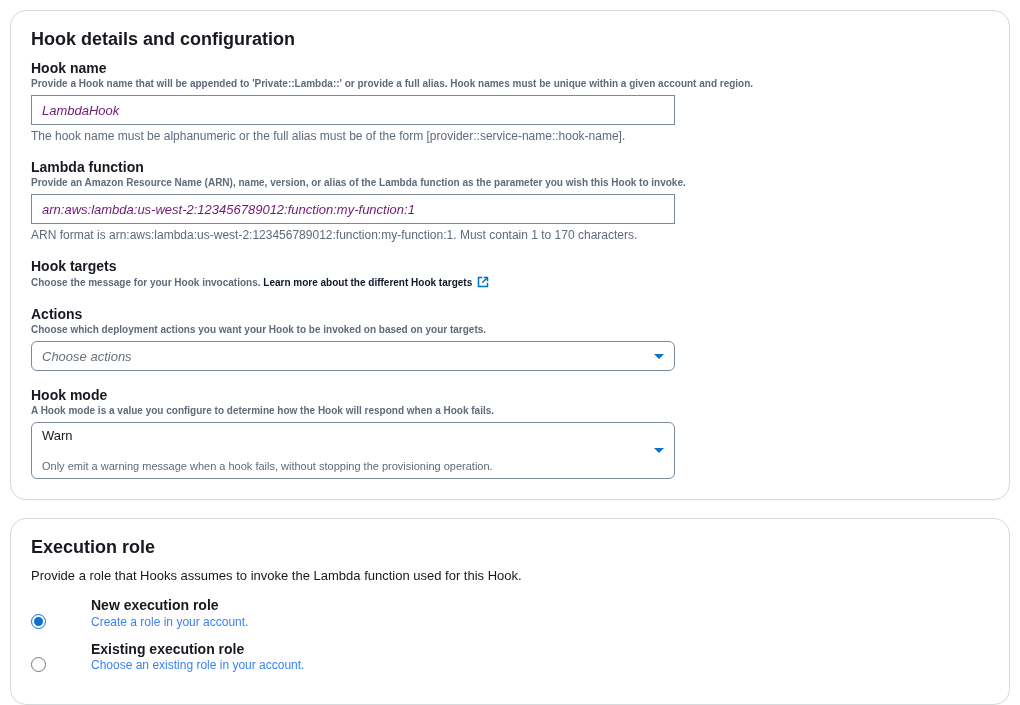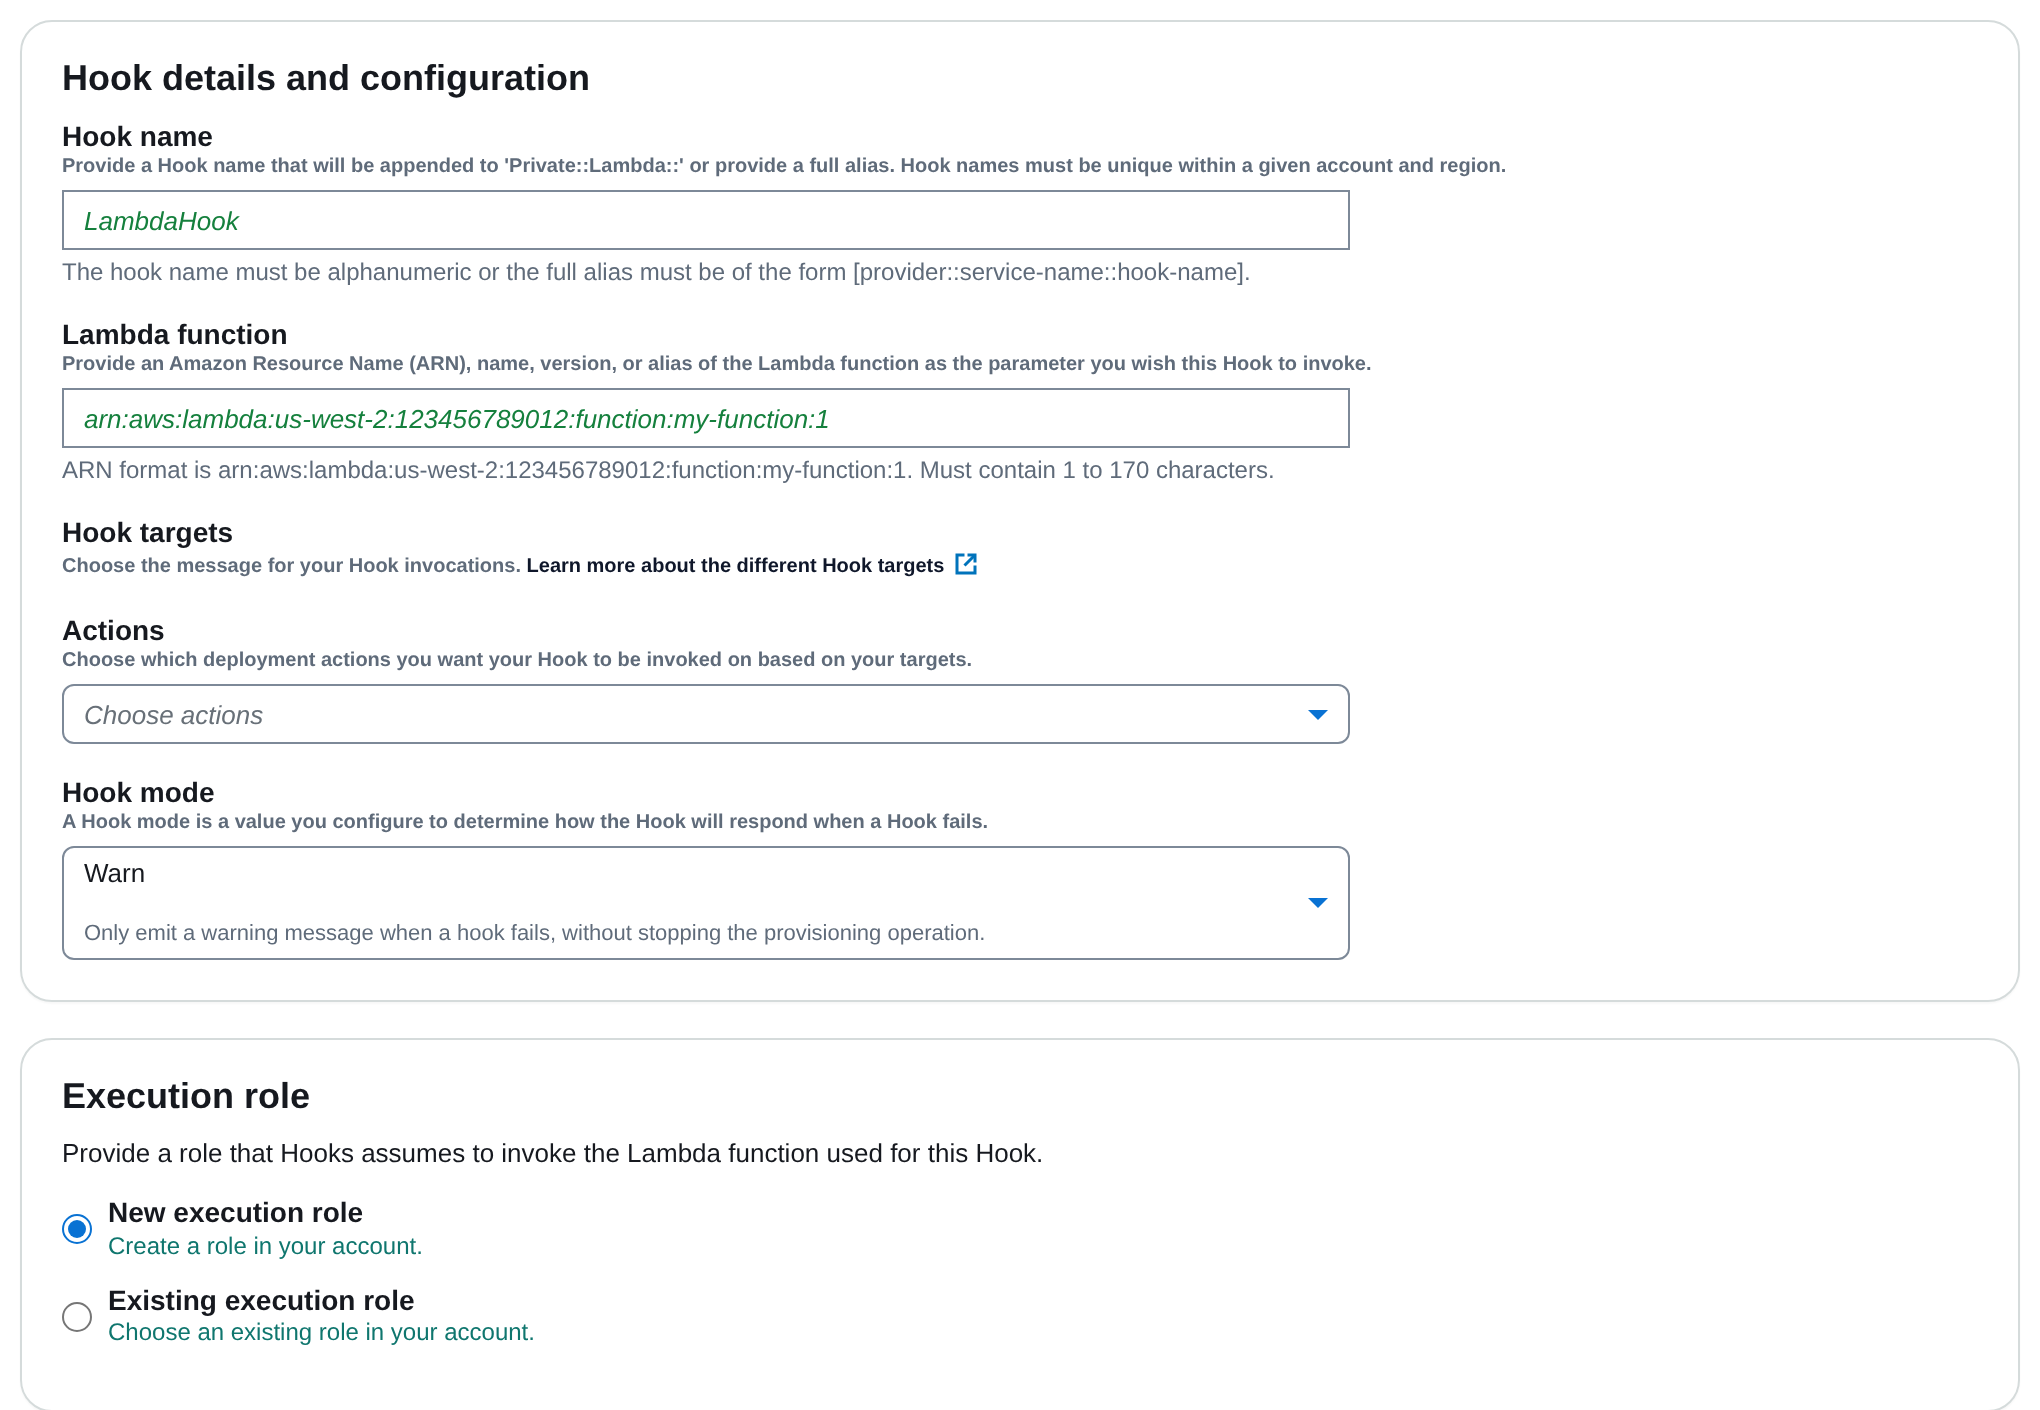--- a/index.html
+++ b/index.html
@@ -63,21 +63,21 @@
     margin-top: 4px;
   }
   input.text-input {
     width: 644px;
     height: 30px;
     border: 1px solid #7d8998;
     border-radius: 0;
     padding: 4px 10px;
     font-size: 13px;
     font-style: italic;
-    color: #15803d;
+    color: #701a75;
     background: #fff;
     outline: none;
   }
   input.text-input::placeholder {
     color: #687078;
     font-style: italic;
   }
   .select-box {
     width: 644px;
     height: 30px;
@@ -114,36 +114,37 @@
   .caret {
     width: 0; height: 0;
     border-left: 5px solid transparent;
     border-right: 5px solid transparent;
     border-top: 5px solid #0972d3;
     margin-left: 8px;
     flex-shrink: 0;
   }
   .radio-row {
     display: flex;
-    align-items: center;
+    align-items: flex-end;
     margin-bottom: 12px;
+    gap: 37px;
   }
   .radio-row input[type=radio] {
     margin: 2px 8px 0 0;
     width: 15px; height: 15px;
     accent-color: #0972d3;
   }
   .radio-label {
     font-size: 14px;
     font-weight: 700;
     line-height: 1.2;
   }
   .radio-desc {
     font-size: 12px;
-    color: #0f766e;
+    color: #3b82f6;
     margin-top: 1px;
   }
 </style>
 </head>
 <body>
 
 <div class="page">
 
   <div class="panel">
     <h2 class="section-title">Hook details and configuration</h2>

